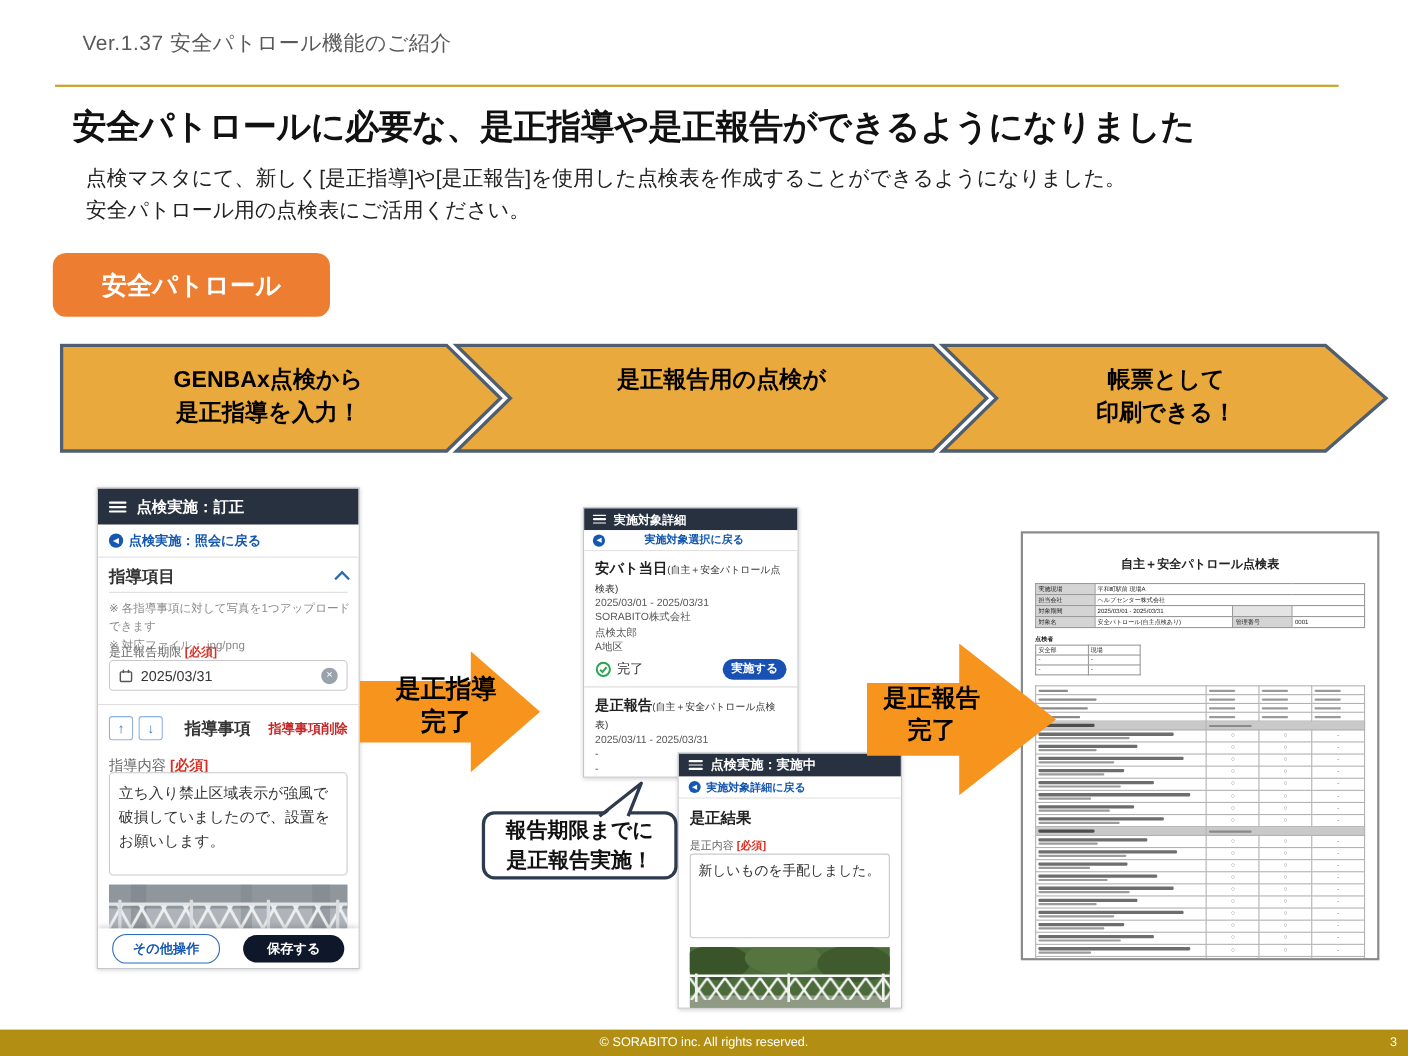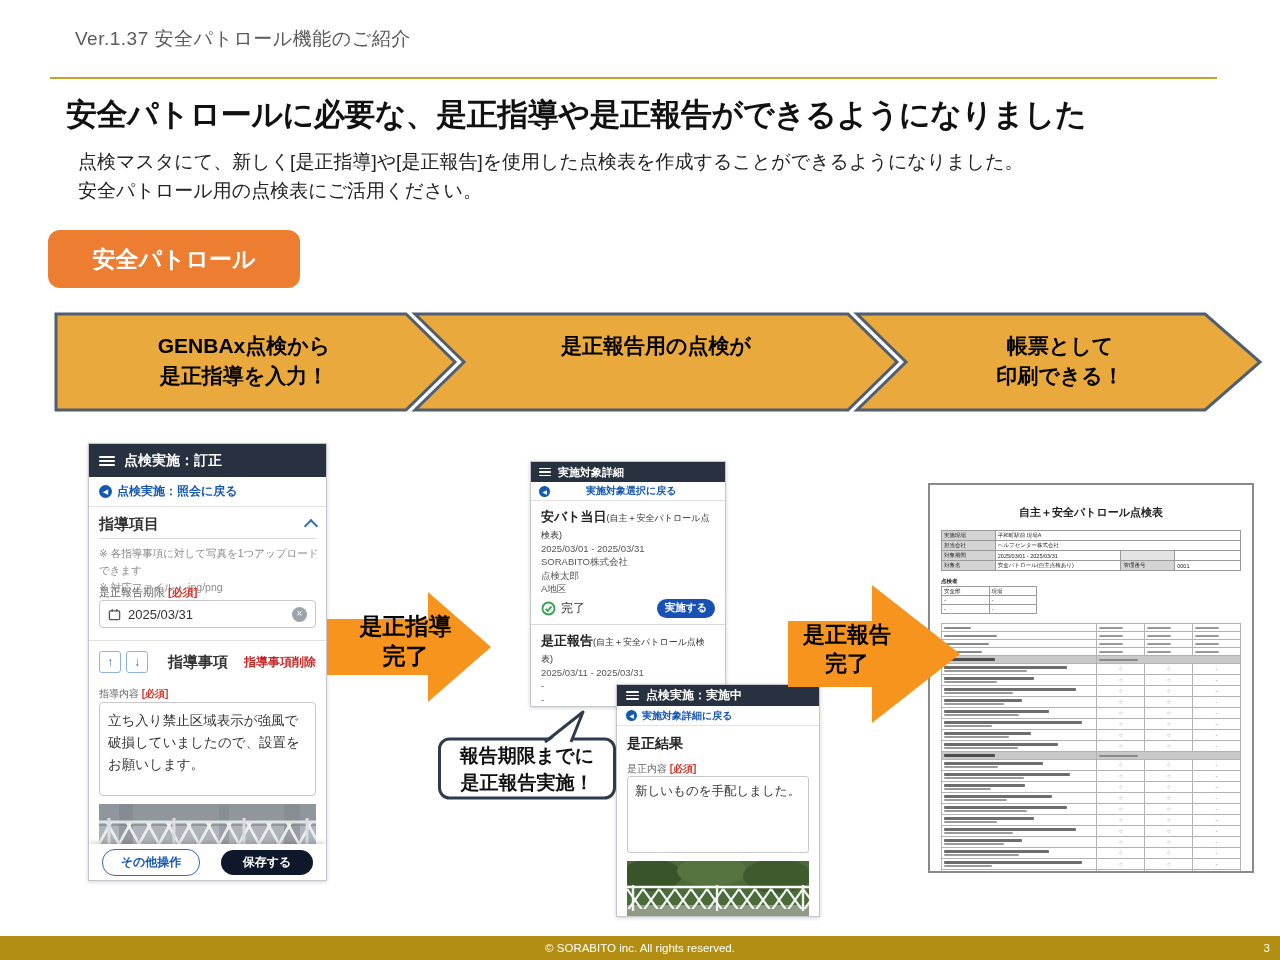--- a/index.html
+++ b/index.html
@@ -57,21 +57,21 @@
             display:flex;align-items:center;gap:7px;padding:0 8px;box-sizing:border-box;font-size:13px;color:#333;}
   .clear-ico{margin-left:auto;width:15px;height:15px;border-radius:50%;background:#9aa3ab;color:#fff;
              font-size:10px;line-height:14px;text-align:center;}
   .p1-div{left:0px;top:196px;width:237px;height:1px;background:#e0e0e0;}
   .p1-btnrow{left:10px;top:207px;width:217px;height:22px;display:flex;align-items:center;}
   .mv-btn{width:20px;height:20px;border:1px solid #8FB3E0;border-radius:3px;color:#2B6CB8;font-size:12px;
           display:inline-flex;align-items:center;justify-content:center;background:#fff;}
   .mv-btn + .mv-btn{margin-left:5px;}
   .p1-itemlab{margin-left:20px;font-size:15px;font-weight:bold;color:#333;}
   .p1-del{margin-left:auto;font-size:12px;font-weight:bold;color:#C62828;}
-  .p1-lab2{left:10px;top:243px;font-size:10px;color:#666;}
+  .p1-lab2{left:10px;top:243px;font-size:13px;color:#666;}
   .p1-ta{left:10px;top:258px;width:217px;height:94px;border:1px solid #c9c9c9;border-radius:4px;box-sizing:border-box;
          padding:7px 8px;font-size:13.5px;line-height:1.62;color:#333;background:#fff;}
   .p1-photo{left:10px;top:360px;width:217px;height:78px;}
   .p1-foot{left:0;bottom:0;width:237px;height:36px;background:#fff;box-shadow:0 -2px 5px rgba(0,0,0,.15);
            display:flex;align-items:center;justify-content:space-between;padding:0 13px;box-sizing:border-box;}
   .btn-outline{width:96px;height:25px;border:1.5px solid #2B6CB8;border-radius:13px;color:#1558B0;
                font-size:12px;font-weight:bold;display:flex;align-items:center;justify-content:center;background:#fff;}
   .btn-solid{width:92px;height:25px;border-radius:13px;background:#0f172a;color:#fff;font-size:12px;font-weight:bold;
              display:flex;align-items:center;justify-content:center;}
 

